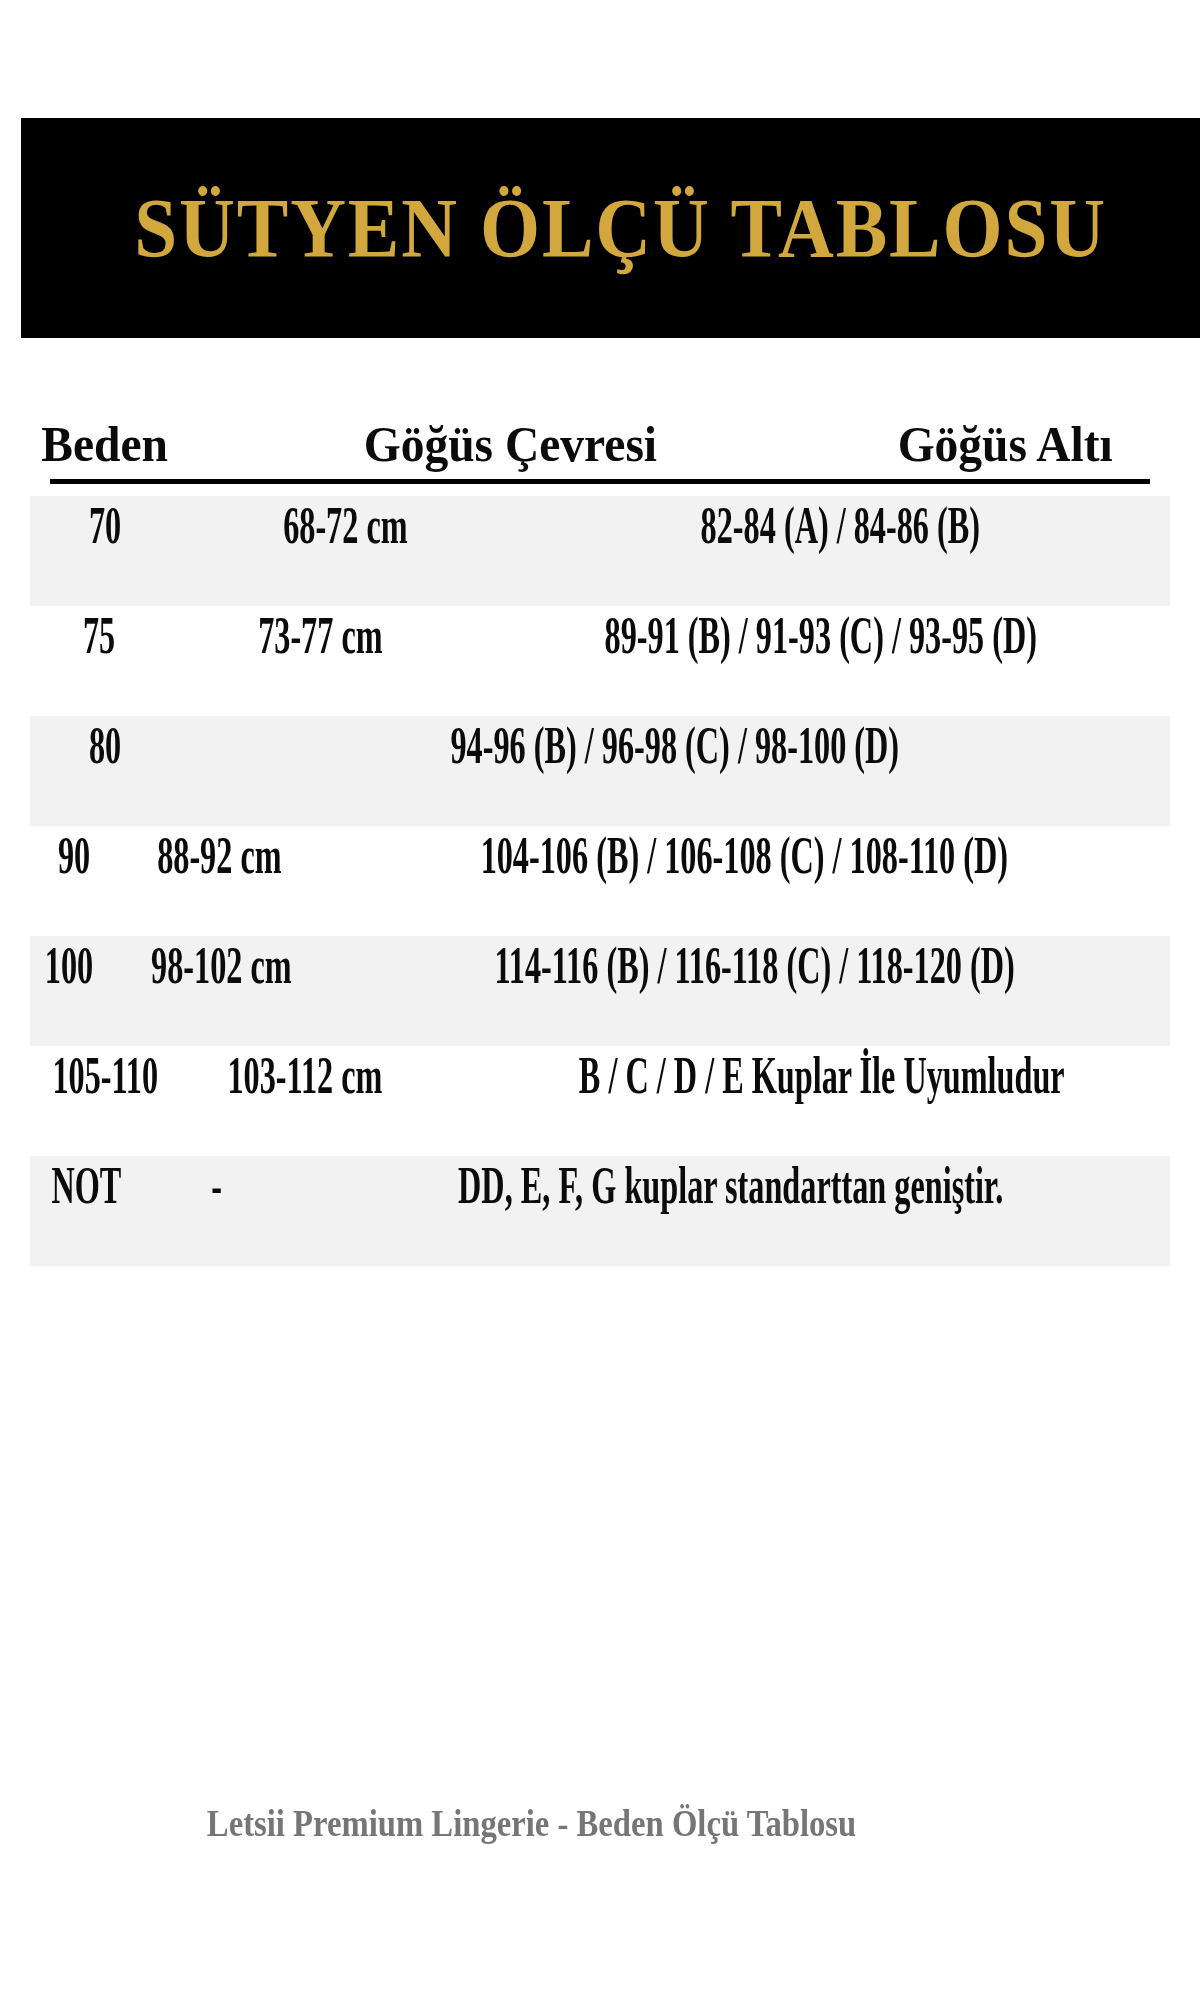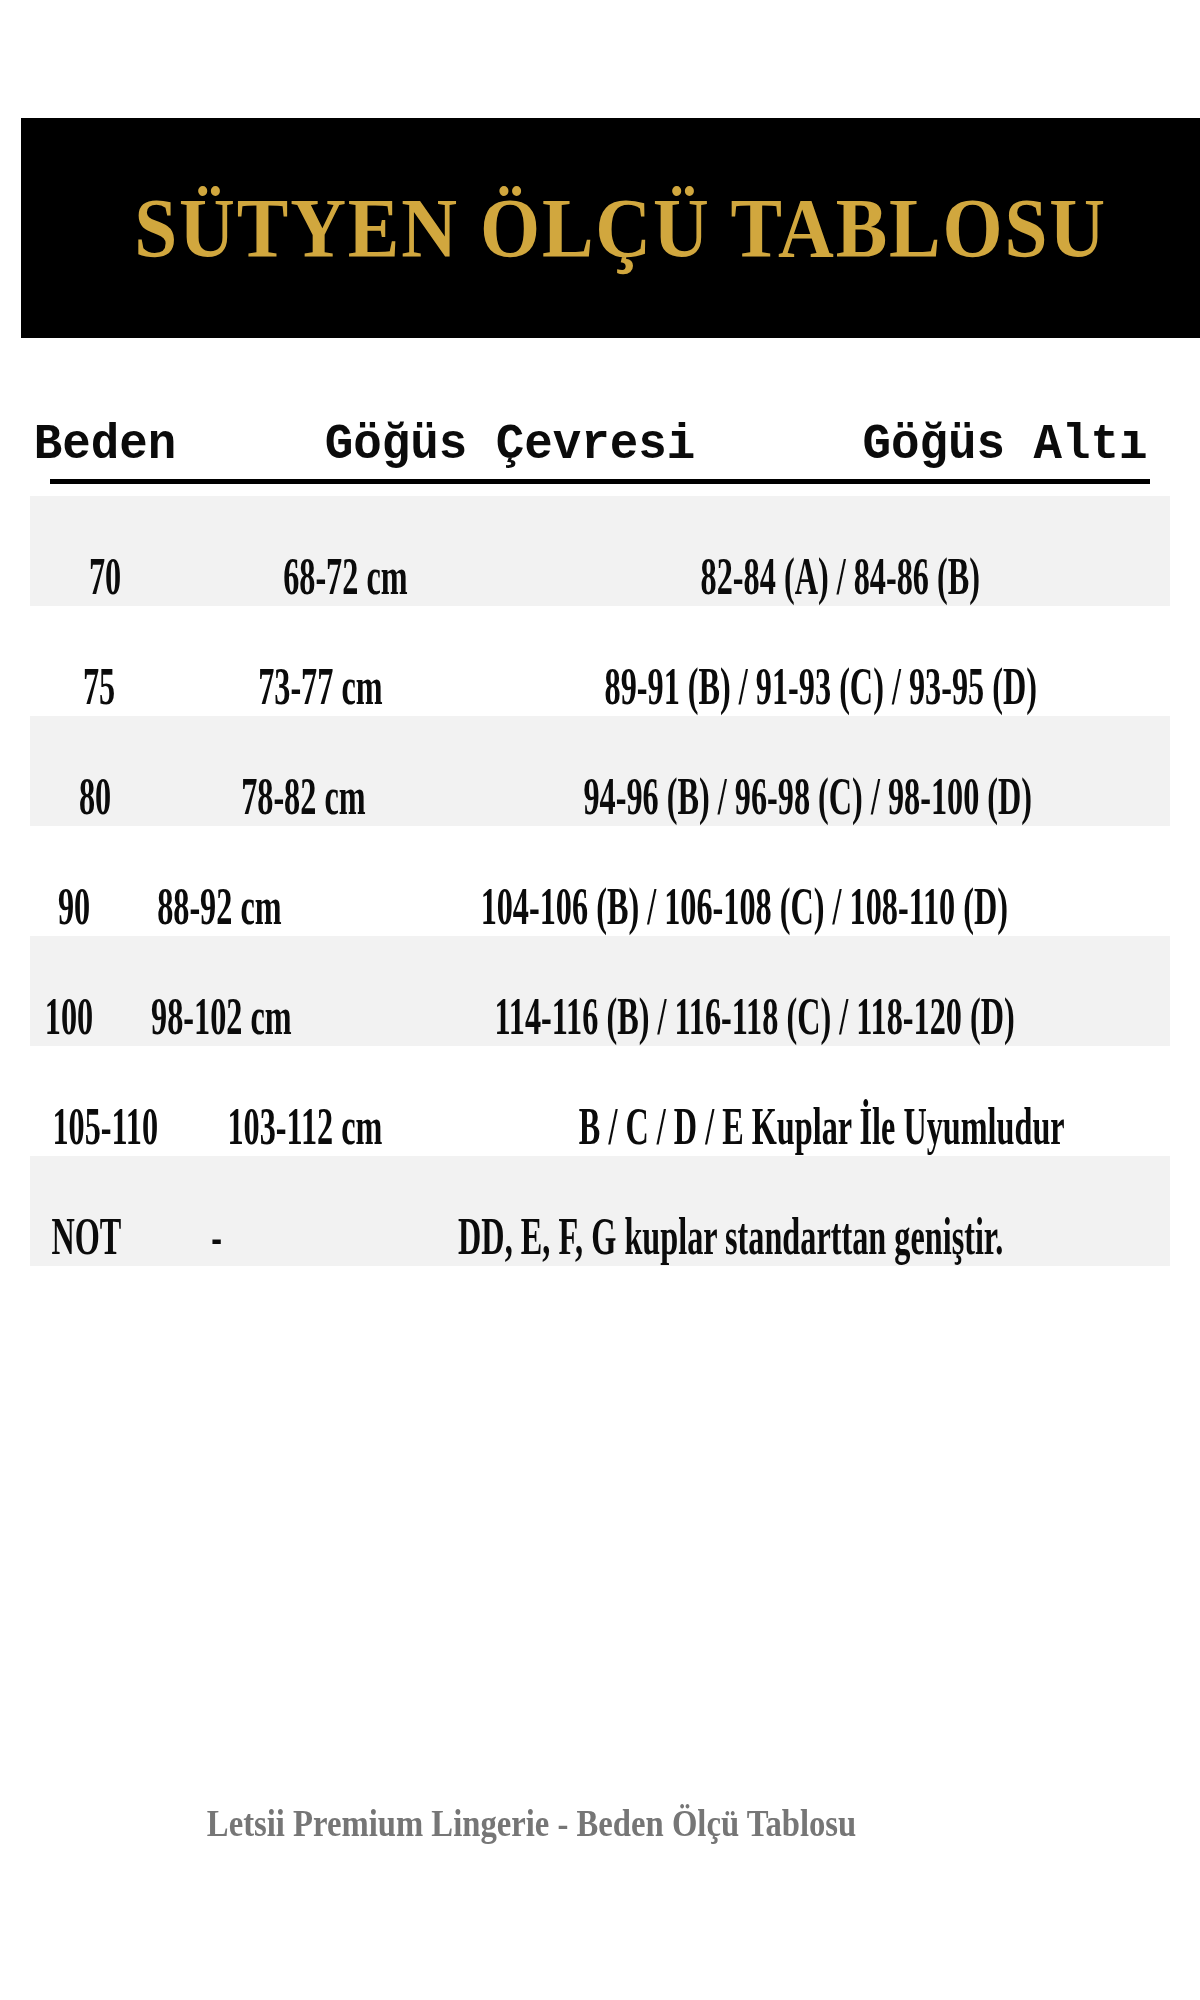--- a/index.html
+++ b/index.html
@@ -39,21 +39,20 @@
     transform: scaleX(0.92);
     transform-origin: center;
   }
 
   
   .table { position: absolute; top: 405px; left: 30px; width: 1140px; }
   .thead {
     display: flex;
     align-items: flex-end;
     height: 68px;
-    font-family: Liberation Mono, monospace;
   }
   .col { display: flex; align-items: center; justify-content: center; }
   .c1 { width: 150px; }
   .c2 { width: 330px; }
   .c3 { flex: 1; }
   .thead .col span {
     font-size: 50px;
     font-weight: 700;
     white-space: nowrap;
     display: inline-block;
@@ -63,21 +62,21 @@
   .header-rule {
     margin-top: 6px;
     margin-left: 20px;
     width: 1100px;
     height: 5px;
     background: #000;
   }
   .tbody { margin-top: 12px; }
   .row {
     display: flex;
-    align-items: flex-end;
+    align-items: flex-start;
     height: 110px;
     font-family: Liberation Serif, serif;
   }
   .row:nth-child(odd) { background: var(--stripe); }
   .row .col span {
     font-size: 52px;
     font-weight: 700;
     white-space: nowrap;
     display: inline-block;
     transform: scaleX(0.62);
@@ -149,23 +148,20 @@
           </div>
         <div class="col c3">
             <span>89-91 (B) / 91-93 (C) / 93-95 (D)</span>
           </div>
       </div>
 
       <div class="row">
         <div class="col c1">
             <span>80</span>
           </div>
-        <div class="col c2">
-            <span>78-82 cm</span>
-          </div>
         <div class="col c3">
             <span>94-96 (B) / 96-98 (C) / 98-100 (D)</span>
           </div>
       </div>
 
 
       <div class="row">
         <div class="col c1">
             <span>90</span>
           </div>

